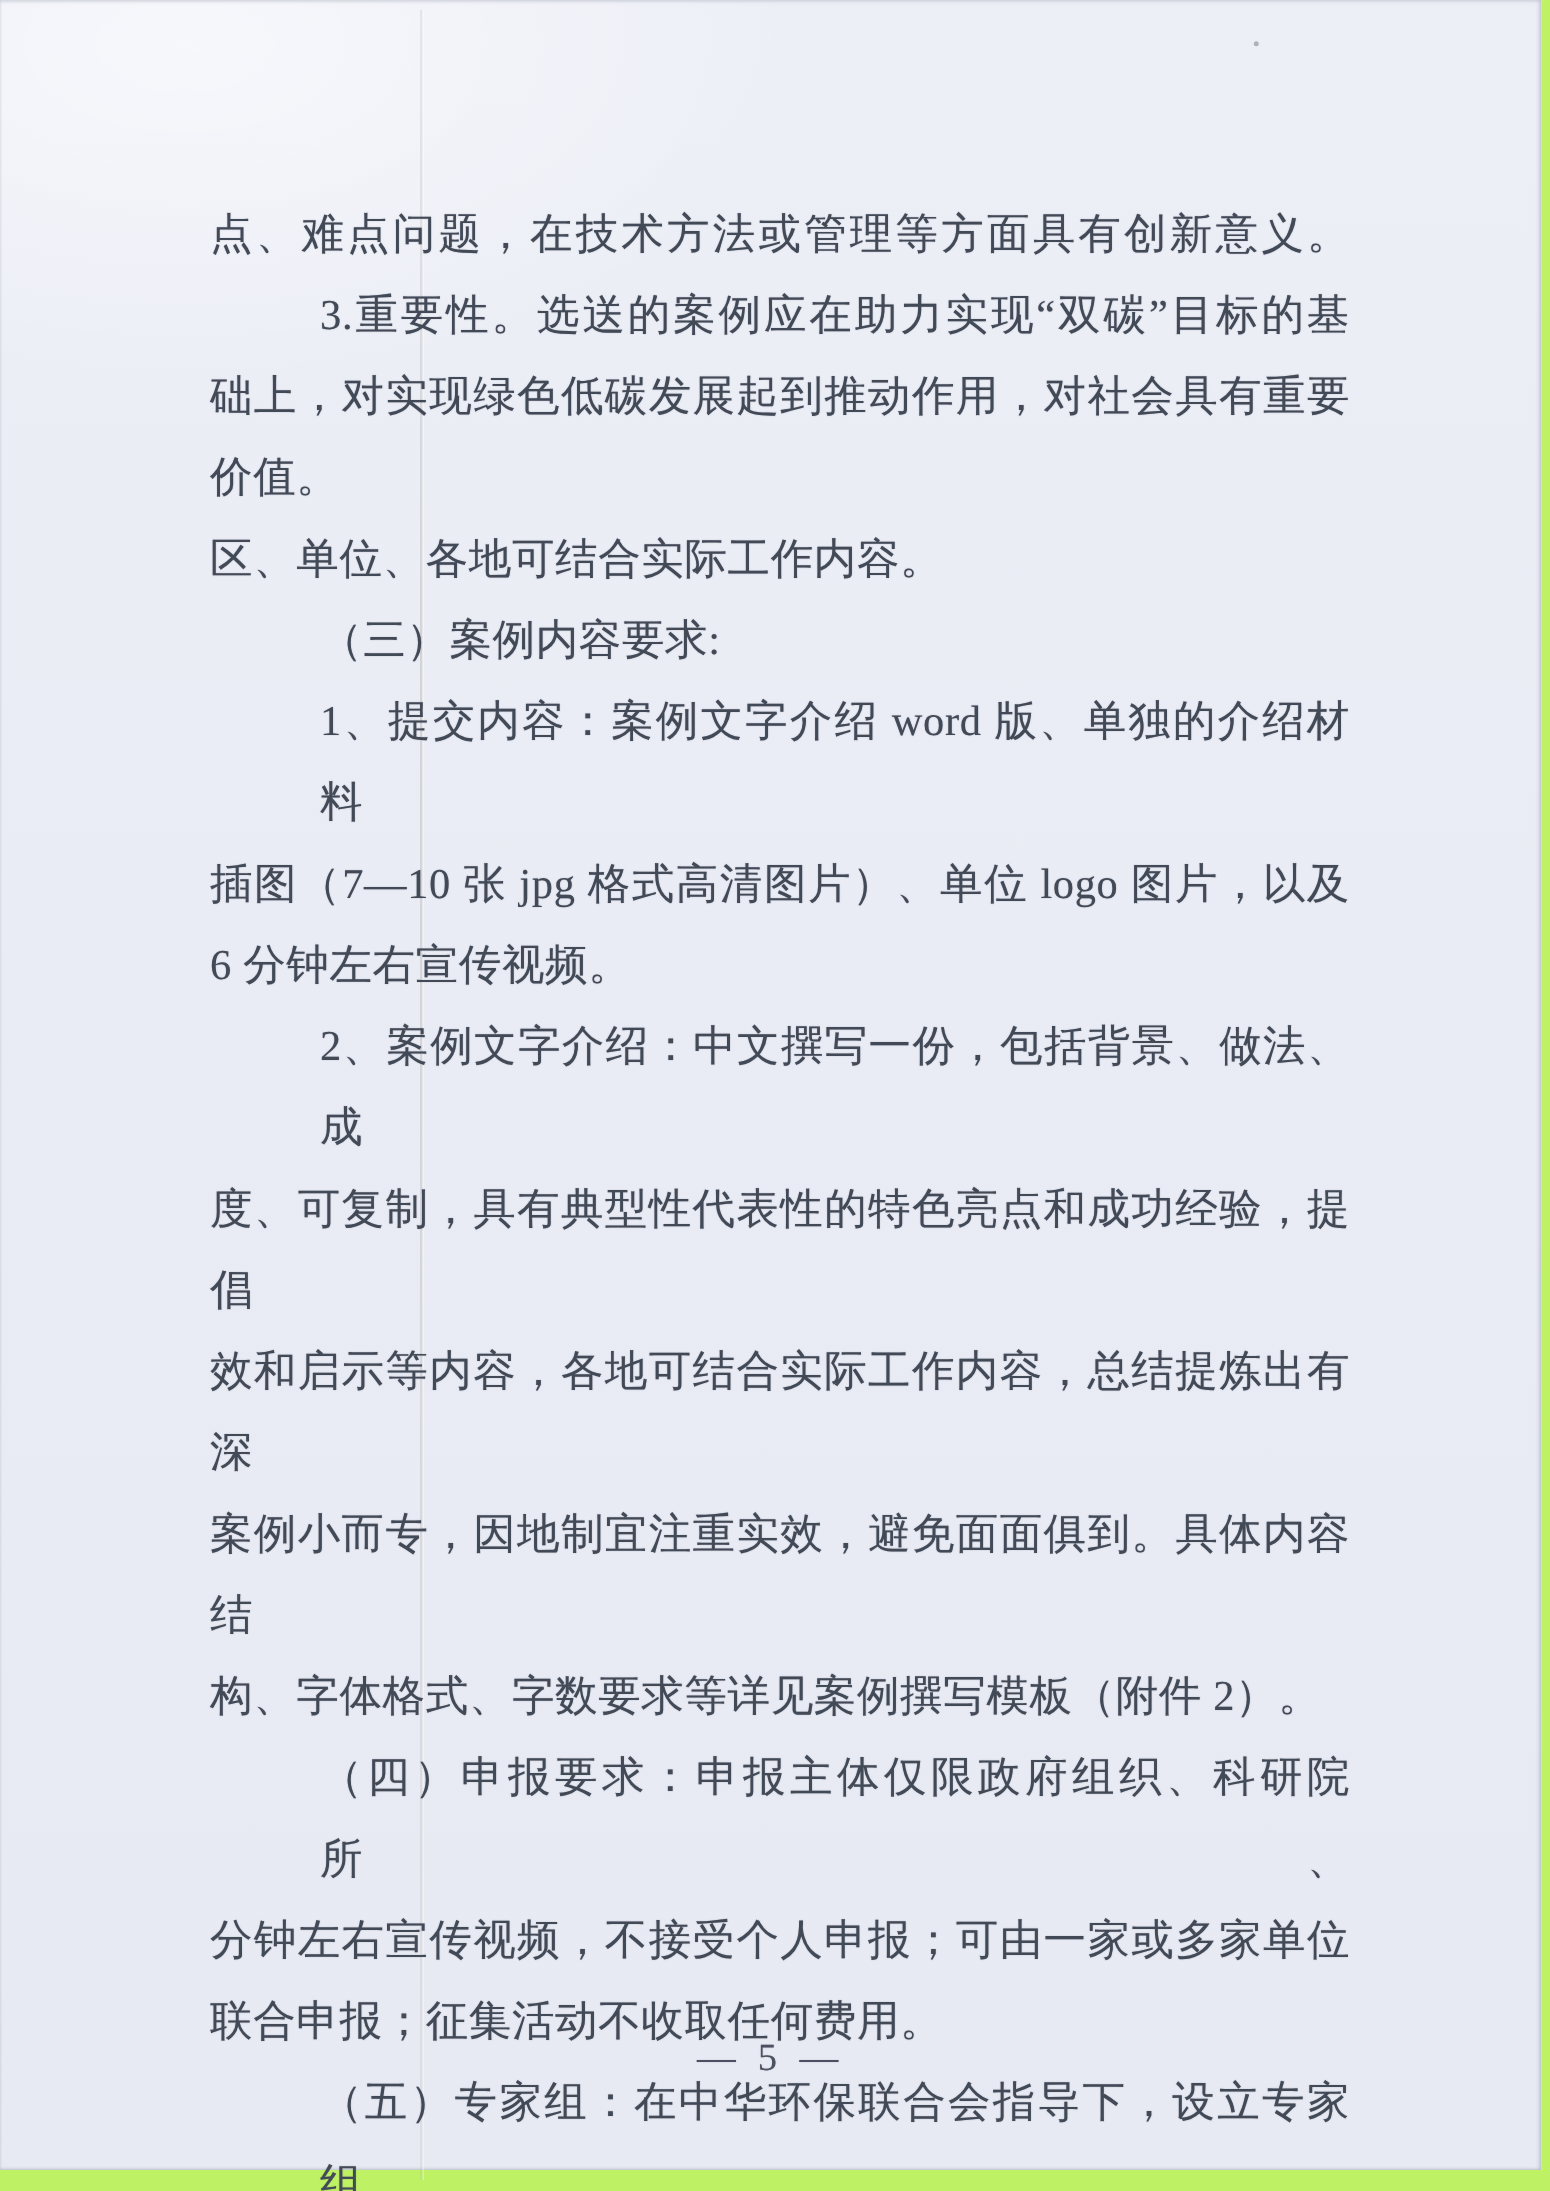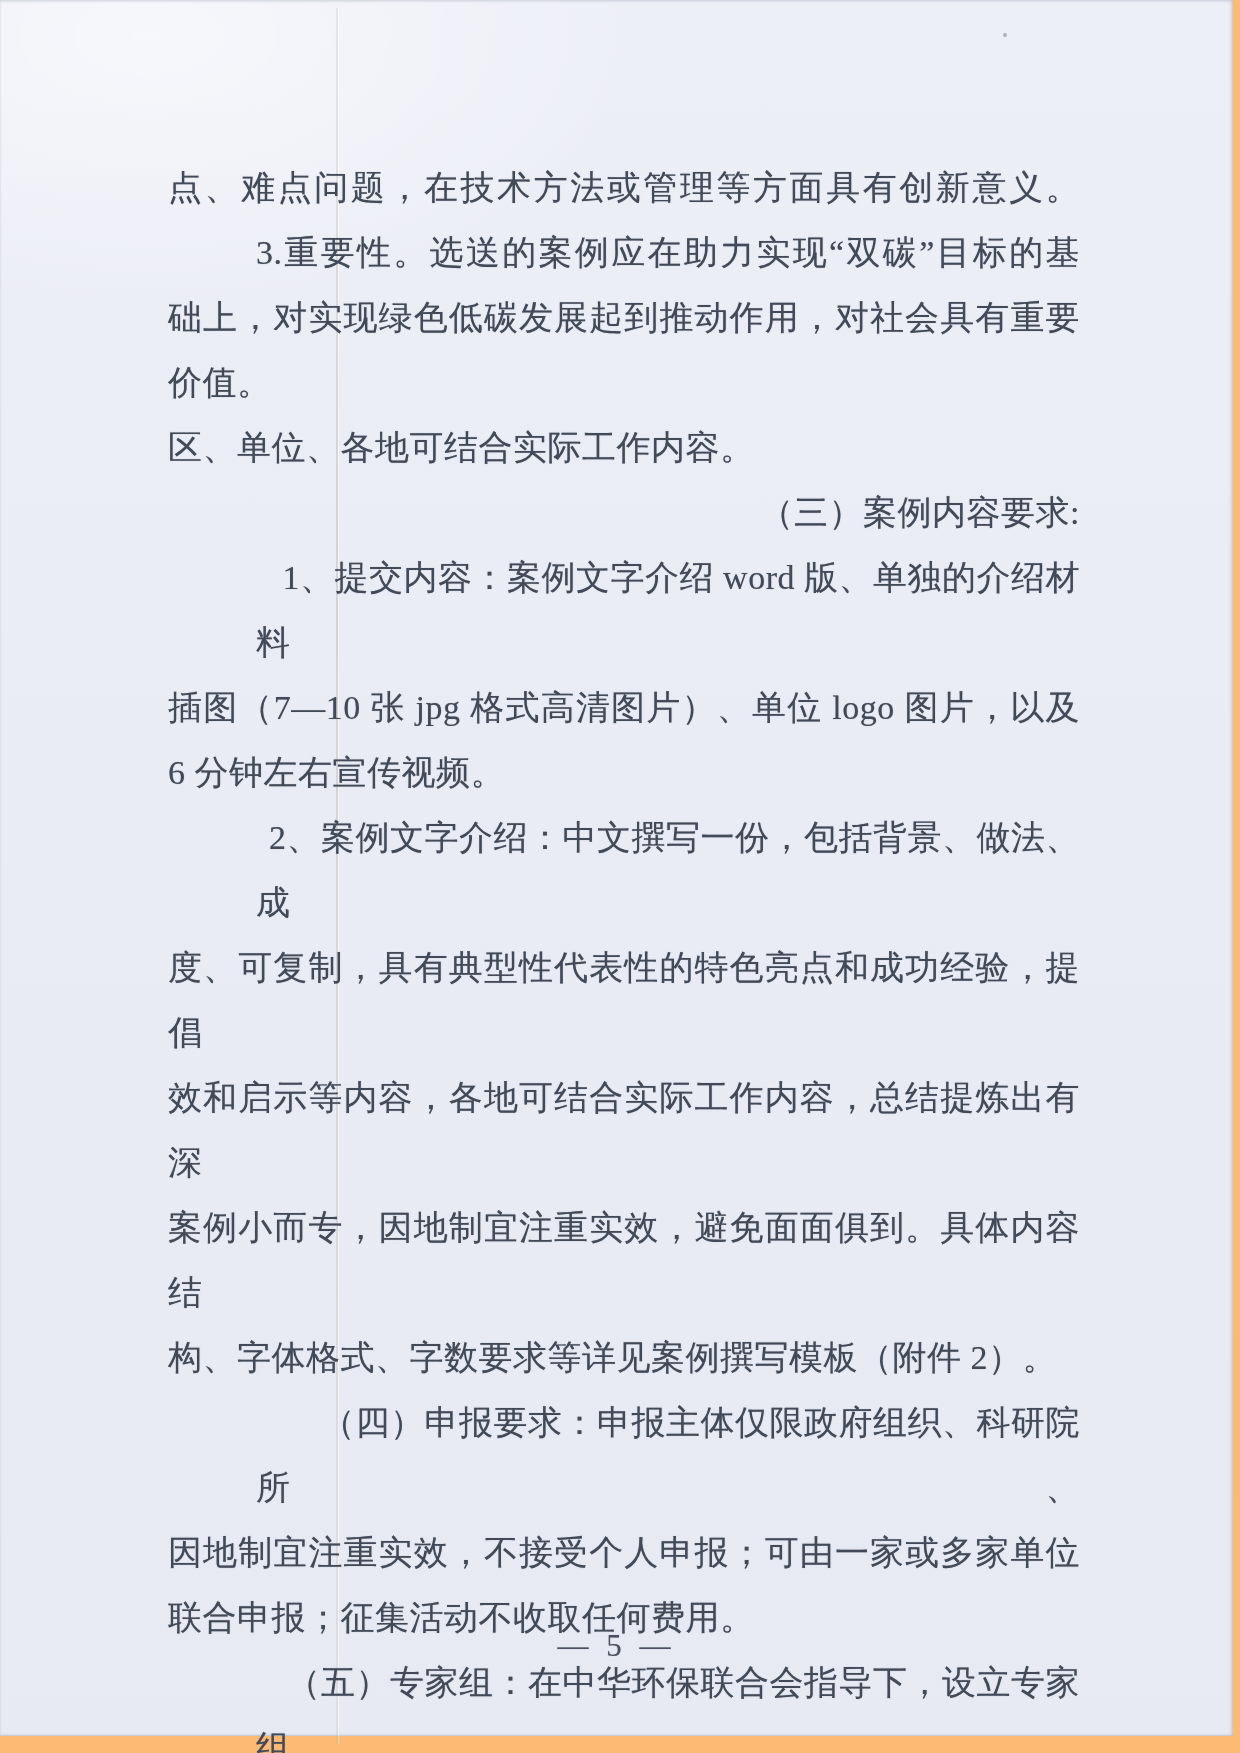--- a/index.html
+++ b/index.html
@@ -1,20 +1,20 @@
 <!DOCTYPE html>
 <html><head>
 <meta charset="utf-8">
 <style>
   html,body{margin:0;padding:0;}
   body{background:#ffffff;}
   .screen{
     position:relative;
     width:1240px;height:1753px;
-    background:#fdba74;
+    background:#bef264;
     overflow:hidden;
     font-family:"Liberation Serif","DejaVu Serif",serif;
   }
   
   .paper{
     position:absolute;
     left:0; top:8;
     width:1233px; height:1736px;
     background:
       radial-gradient(900px 500px at 12% 2%, rgba(255,255,255,0.55), rgba(255,255,255,0) 55%),
@@ -54,21 +54,21 @@
     color:#424957;
     letter-spacing:0.5px;
     text-shadow:0 0 1px rgba(66,73,87,0.45);
   }
   .ln{min-height:65px;}
   .ln.fill{
     text-align:justify;
     text-align-last:justify;
     text-justify:inter-character;
   }
-  .ln.indent{padding-left:88px;text-align:right;}
+  .ln.indent{padding-left:88px;}
   .page-num{
     position:absolute;
     left:0; top:1628px;
     width:1233px;
     text-align:center;
     font-size:31px;
     letter-spacing:5px;
     color:#4b5160;
     text-shadow:0 0 1px rgba(75,81,96,0.4);
   }
@@ -91,20 +91,20 @@
     <div class="ln indent">（三）案例内容要求:</div>
     <div class="ln indent fill">1、提交内容：案例文字介绍 word 版、单独的介绍材料</div>
     <div class="ln fill">插图（7—10 张 jpg 格式高清图片）、单位 logo 图片，以及</div>
     <div class="ln">6 分钟左右宣传视频。</div>
     <div class="ln indent fill">2、案例文字介绍：中文撰写一份，包括背景、做法、成</div>
     <div class="ln fill">度、可复制，具有典型性代表性的特色亮点和成功经验，提倡</div>
     <div class="ln fill">效和启示等内容，各地可结合实际工作内容，总结提炼出有深</div>
     <div class="ln fill">案例小而专，因地制宜注重实效，避免面面俱到。具体内容结</div>
     <div class="ln">构、字体格式、字数要求等详见案例撰写模板（附件 2）。</div>
     <div class="ln indent fill">（四）申报要求：申报主体仅限政府组织、科研院所、</div>
-    <div class="ln fill">因地制宜注重实效，不接受个人申报；可由一家或多家单位</div>
+    <div class="ln fill">分钟左右宣传视频，不接受个人申报；可由一家或多家单位</div>
     <div class="ln">联合申报；征集活动不收取任何费用。</div>
     <div class="ln indent fill">（五）专家组：在中华环保联合会指导下，设立专家组，</div>
 
   </div>
 
   <div class="page-num">— 5 —</div>
 </div>
 
 </body></html>

